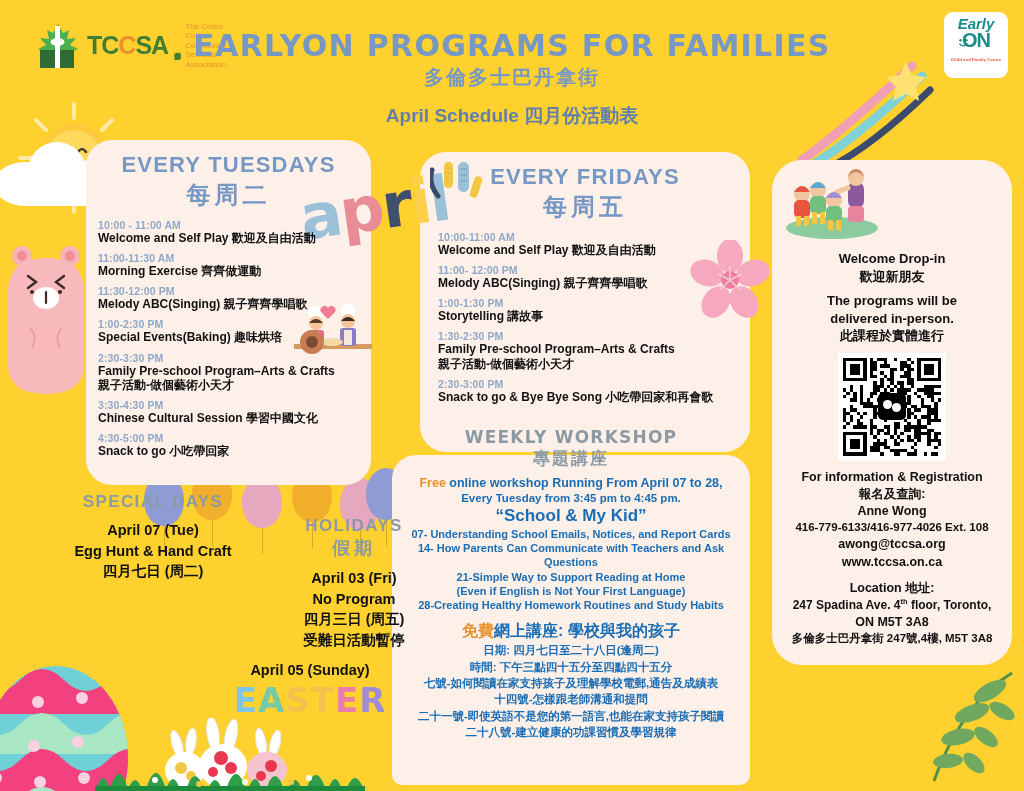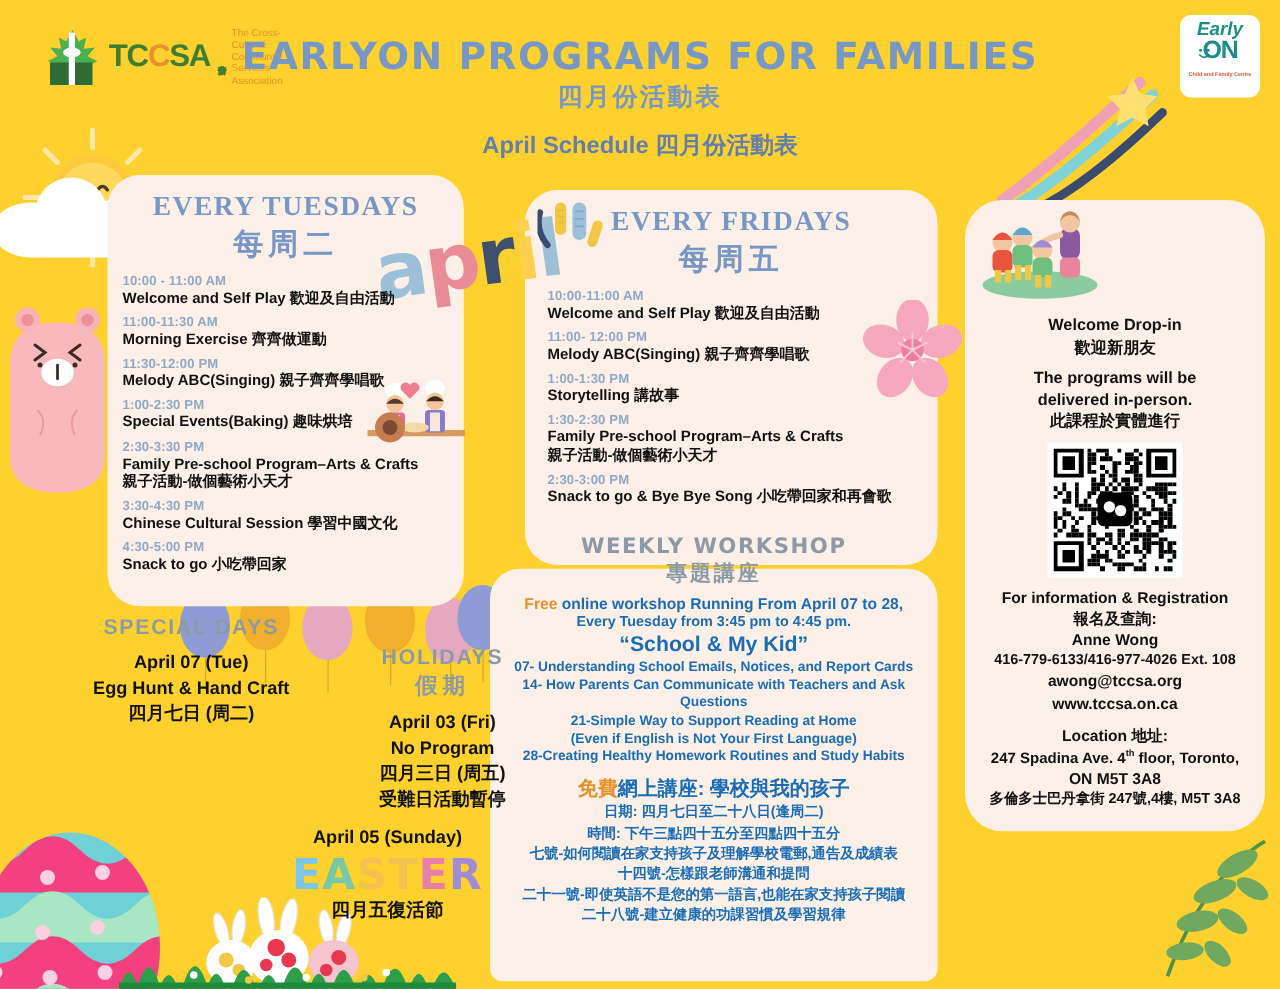--- a/index.html
+++ b/index.html
@@ -75,21 +75,21 @@
 
   
   .card { position:absolute; background:#FDF0E9; border-radius:26px; }
   #card-tue  { left:86px;  top:140px; width:285px; height:345px; }
   #card-fri  { left:420px; top:152px; width:330px; height:300px; }
   #card-ws   { left:392px; top:455px; width:358px; height:330px; border-radius:24px 24px 10px 10px;}
   #card-info { left:772px; top:160px; width:240px; height:505px; border-radius:30px; }
 
   .day-head { text-align:center; padding-top:12px; }
   .day-en { font-size:22px; font-weight:bold; color:#7797C4; letter-spacing:1.2px;
-            font-family:Liberation Serif, serif;}
+            font-family:Liberation Sans, sans-serif;}
   .day-cn { font-size:24px; font-weight:bold; color:#7797C4; letter-spacing:4px; margin-top:1px;}
 
   .slots { padding: 8px 0 0 12px; position:relative; z-index:4;}
   .slot { margin-bottom: 7px; }
   .slot .tm { font-size:10.5px; font-weight:bold; color:#8FA8C6; letter-spacing:.1px;}
   .slot .nm { font-size:12px; font-weight:bold; color:#111; line-height:1.18; }
 
   
   .bakers { position:absolute; left:290px; top:300px; width:86px; height:56px; z-index:5;}
   
@@ -327,21 +327,21 @@
       <svg viewBox="0 0 20 20" style="position:absolute;left:9px;top:4px;width:15px;height:15px;">
         <circle cx="6" cy="7" r="1.6" fill="#1C8C8C"></circle>
           <circle cx="14" cy="7" r="1.6" fill="#1C8C8C"></circle>
         <path d="M5 12 q5 5 10 0" stroke="#1C8C8C" stroke-width="1.8" fill="none" stroke-linecap="round"></path>
       </svg>
     </div>
     <div class="eo-sub">Child and Family Centre</div>
   </div>
 
   <div class="title-main">EARLYON PROGRAMS FOR FAMILIES</div>
-  <div class="title-cn">四月份活動表</div>
+  <div class="title-cn">多倫多士巴丹拿街</div>
   <div class="title-sched">April Schedule 四月份活動表</div>
 
   <div class="aprilart">
     <span>a</span><span>p</span><span>r</span><span>i</span><span>l</span>
   </div>
 
   <div class="card" id="card-tue">
     <div class="day-head">
       <div class="day-en">EVERY TUESDAYS</div>
       <div class="day-cn">每周二</div>
@@ -871,16 +871,15 @@
         <div>四月三日 (周五)</div>
         <div>受難日活動暫停</div>
       </div>
   </div>
 
   <div id="easter">
     <div class="sd-body" style="margin-top:0;">April 05 (Sunday)</div>
     <div class="easter-word">
       <span>E</span><span>A</span><span>S</span><span>T</span><span>E</span><span>R</span>
     </div>
-    <div class="easter-cn">四月五復活節</div>
   </div>
 
 </div>
 
 </body></html>

